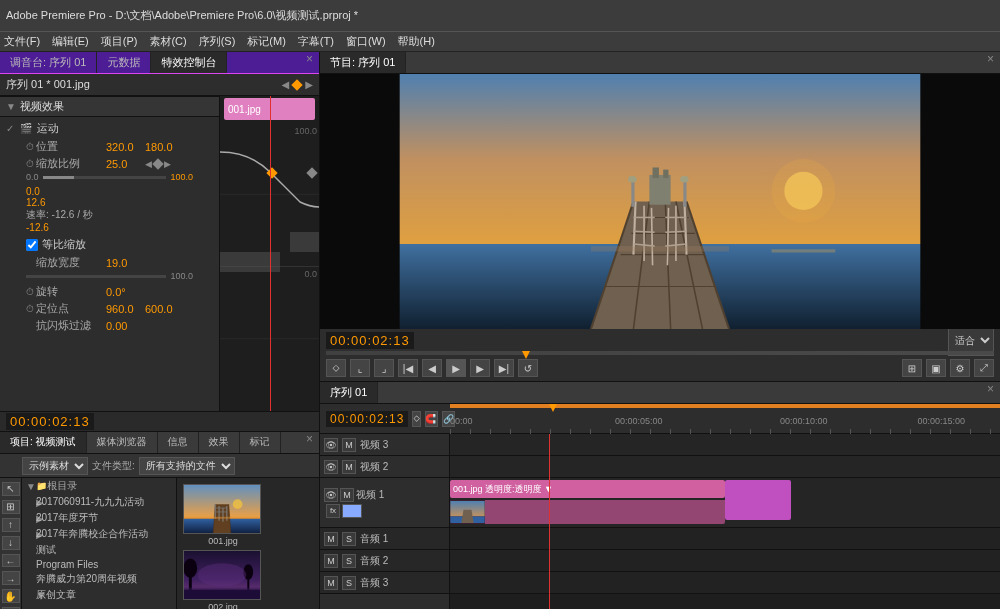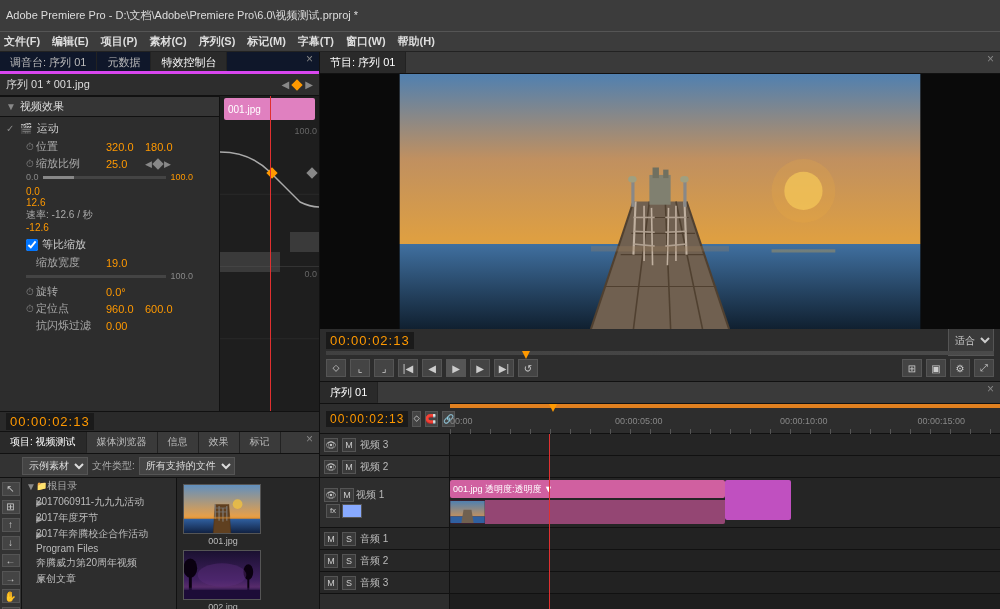--- a/index.html
+++ b/index.html
@@ -29,21 +29,20 @@
     #menubar {
       background: #3c3c3c;
       height: 20px;
       display: flex;
       align-items: center;
       padding: 0 4px;
       gap: 12px;
       font-size: 11px;
       color: #ddd;
       border-bottom: 1px solid #222;
-      font-weight: bold;
     }
     .menu-item { cursor: pointer; white-space: nowrap; }
 
     
     #main {
       display: flex;
       height: calc(100% - 40px);
     }
 
     
@@ -59,23 +58,23 @@
     #effects-top {
       height: 380px;
       background: #2a2a2a;
       border-bottom: 1px solid #111;
       display: flex;
       flex-direction: column;
     }
 
     .panel-tabs {
       display: flex;
-      background: #0f172a;
+      background: #4c1d95;
       height: 22px;
-      border-bottom: 3px solid #d946ef;
+      border-bottom: 1px solid #d946ef;
     }
     .panel-tab {
       padding: 3px 10px;
       font-size: 11px;
       color: #bbb;
       cursor: pointer;
       border-right: 1px solid #222;
       white-space: nowrap;
     }
     .panel-tab.active {
@@ -663,20 +662,24 @@
               <span class="tree-arrow" style="padding-left:10px;">▶</span>
               <span style="font-size:10px;">2017060911-九九九活动</span>
             </div>
             <div class="tree-item">
               <span class="tree-arrow" style="padding-left:10px;">▶</span>
               <span style="font-size:10px;">2017年度牙节</span>
             </div>
             <div class="tree-item">
               <span class="tree-arrow" style="padding-left:10px;">▶</span>
               <span style="font-size:10px;">2017年奔腾校企合作活动</span>
+            </div>
+            <div class="tree-item">
+              <span class="tree-arrow" style="padding-left:10px;"></span>
+              <span style="font-size:10px;">测试</span>
             </div>
             <div class="tree-item">
               <span class="tree-arrow" style="padding-left:10px;"></span>
               <span style="font-size:10px;">Program Files</span>
             </div>
             <div class="tree-item">
               <span class="tree-arrow" style="padding-left:10px;"></span>
               <span style="font-size:10px;">奔腾威力第20周年视频</span>
             </div>
             <div class="tree-item">

